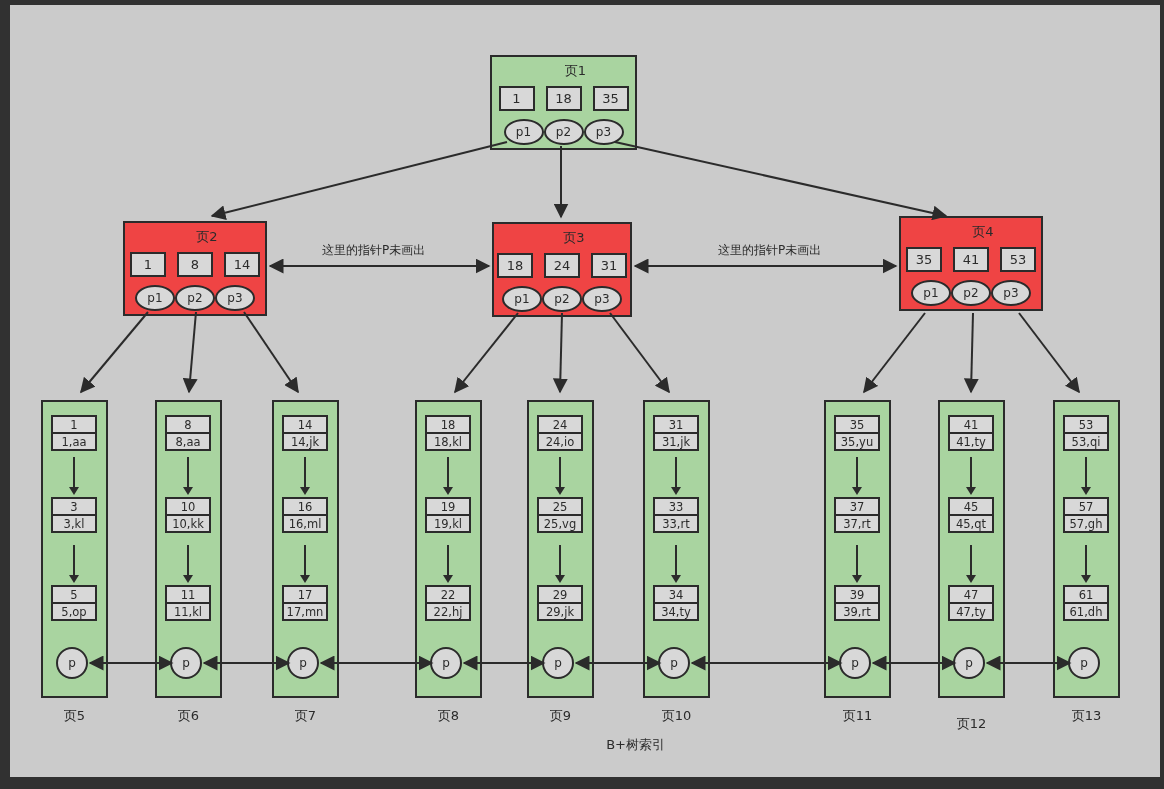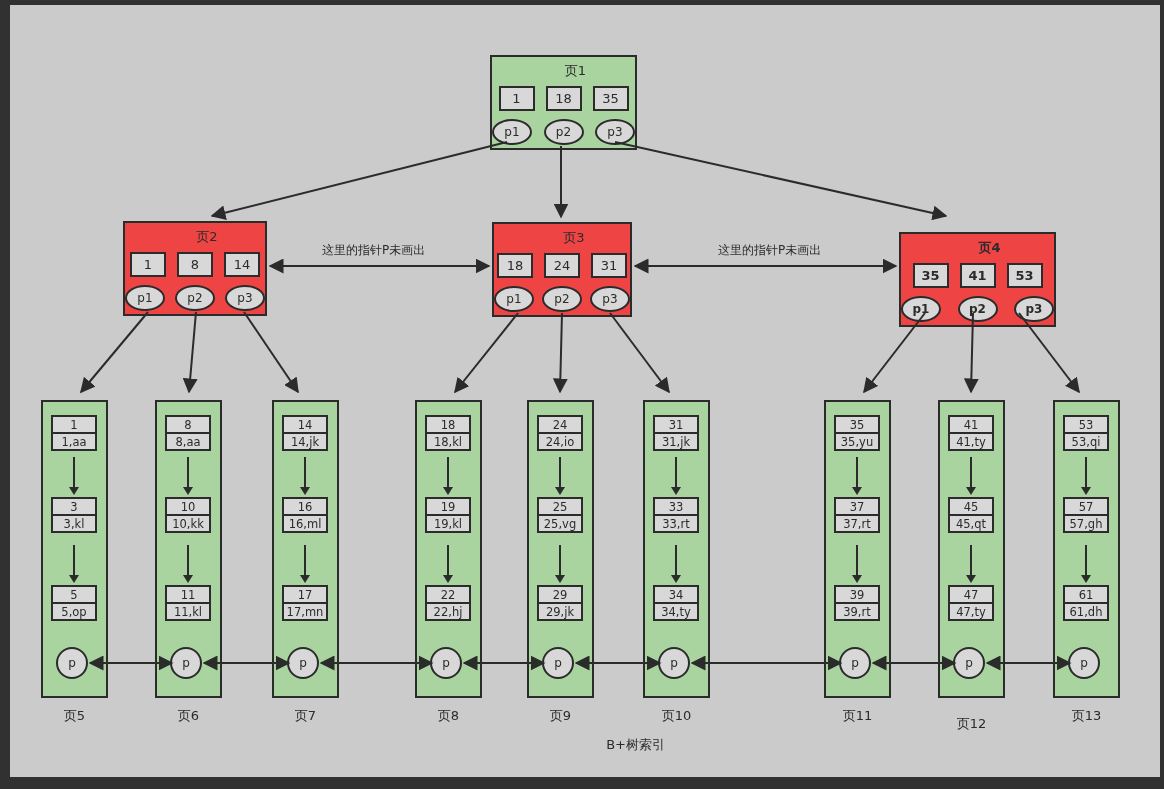--- a/index.html
+++ b/index.html
@@ -26,21 +26,21 @@
   }
   .pnode.green{background:#a9d4a0;}
   .pnode.yellow{background:#ef4444;}
   .pnode-title{text-align:center;font-size:13px;margin-top:5px;padding-left:24px;}
   .pnode-keys{display:flex;justify-content:center;gap:11px;margin-top:6px;}
   .kbox{
     width:36px;height:25px;box-sizing:border-box;border:2px solid #2b2b2b;
     background:#d8d8d8;display:flex;align-items:center;justify-content:center;
     font-size:13px;
   }
-  .pnode-ptrs{display:flex;justify-content:space-between;gap:6px;margin-top:8px;}
+  .pnode-ptrs{display:flex;justify-content:center;margin-top:8px;}
   .oval{
     width:40px;height:26px;box-sizing:border-box;border:2px solid #2b2b2b;
     border-radius:50%;background:#d8d8d8;display:flex;align-items:center;
     justify-content:center;font-size:12px;
   }
 
   
   .leaf{
     position:absolute;top:400px;width:67px;height:298px;box-sizing:border-box;
     border:2px solid #2b2b2b;background:#a9d4a0;z-index:2;
@@ -147,21 +147,21 @@
       <div class="kbox">18</div>
       <div class="kbox">24</div>
       <div class="kbox">31</div>
     </div>
     <div class="pnode-ptrs">
       <div class="oval">p1</div>
       <div class="oval">p2</div>
       <div class="oval">p3</div>
     </div>
   </div>
-        <div class="pnode yellow" style="left: 899px; top: 232px; width: 157px; font-weight: bold;">
+        <div class="pnode yellow" style="left: 899px; top: 216px; width: 144px;">
     <div class="pnode-title">页4</div>
     <div class="pnode-keys">
       <div class="kbox">35</div>
       <div class="kbox">41</div>
       <div class="kbox">53</div>
     </div>
     <div class="pnode-ptrs">
       <div class="oval">p1</div>
       <div class="oval">p2</div>
       <div class="oval">p3</div>

